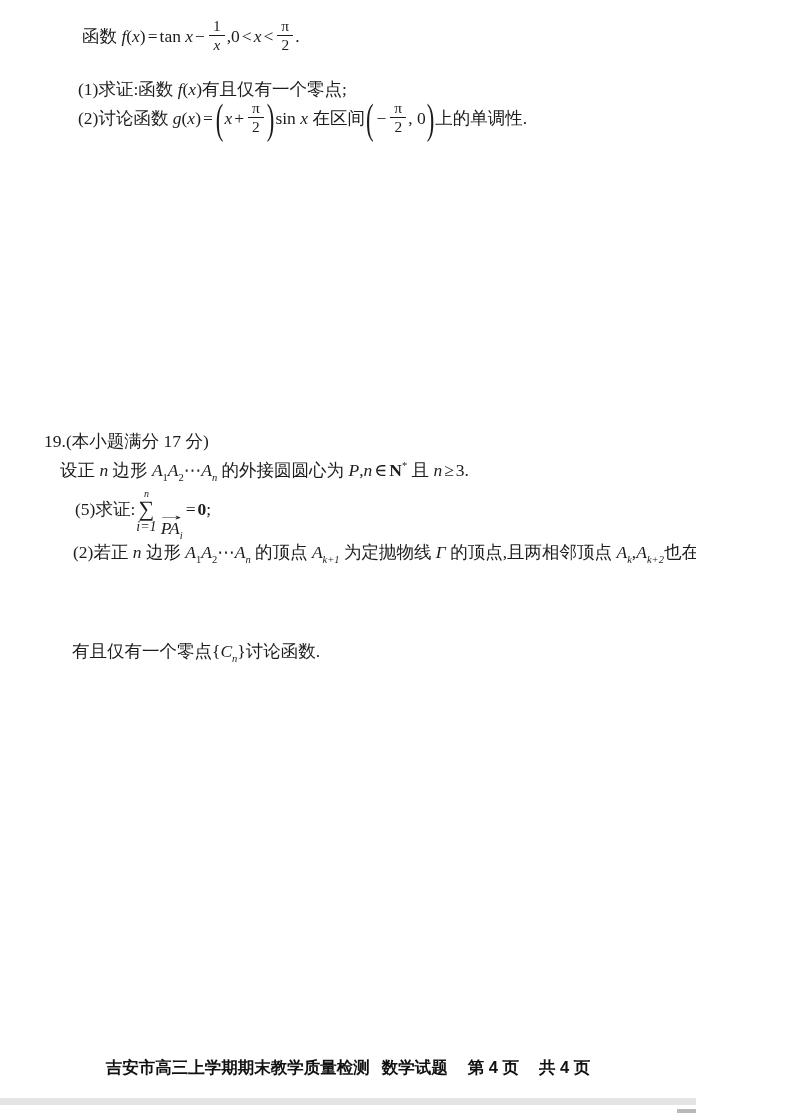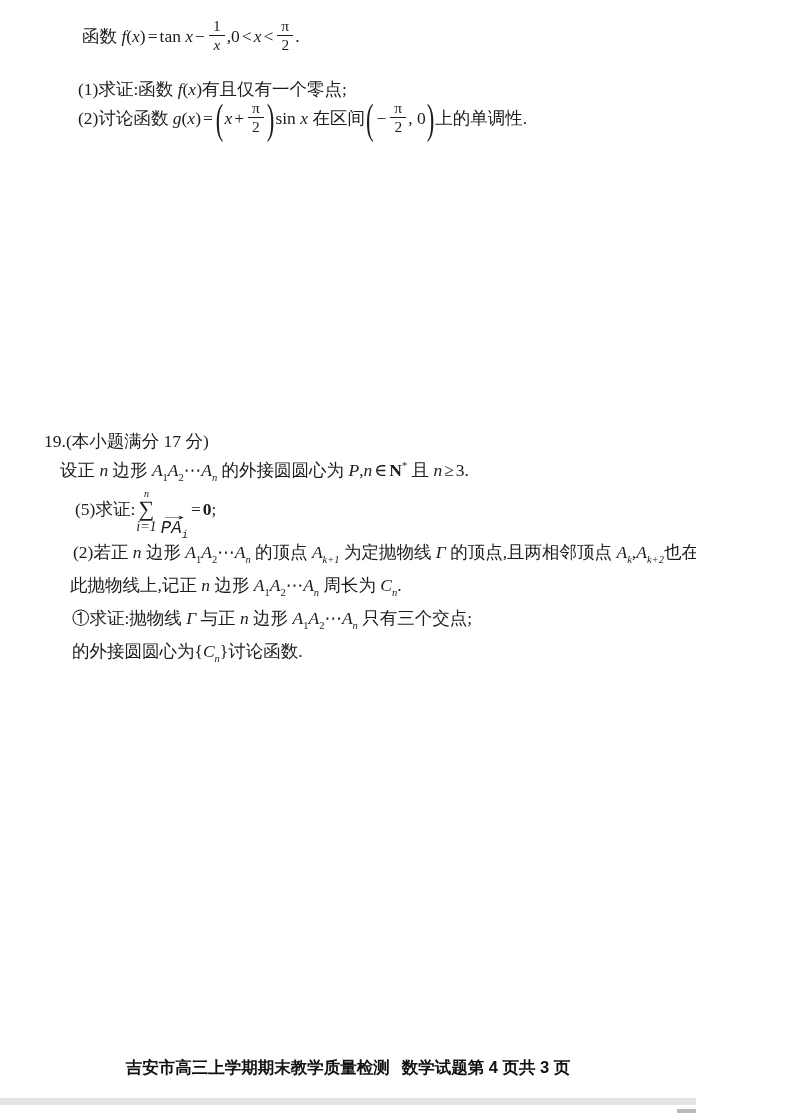--- a/index.html
+++ b/index.html
@@ -35,28 +35,28 @@
   .sum .sig{font-size:22px; line-height:0.95;}
   .sum .bot{font-size:14px; font-style:italic;}
   .vec{
     display:inline-flex; flex-direction:column; align-items:center;
     vertical-align:-0.25em; line-height:1; margin:0 1px;
   }
   .vec .arr{
     display:inline-block; font-size:0.85em; line-height:0.55;
     transform:scaleX(2.1); transform-origin:center;
   }
-  .vec .vbase{line-height:1.05;font-family:Liberation Mono, monospace;}
+  .vec .vbase{line-height:1.05;}
   .footer{
     position:absolute; top:1057px; left:0; width:100%; text-align:center;
     font-family:"Liberation Sans","DejaVu Sans",sans-serif;
     font-weight:bold; font-size:16.5px; color:#111;
   }
   .footer .gap1{margin-left:12px;text-align:right;}
-  .footer .gap2{}
+  .footer .gap2{margin-left:20px;}
   .scan-band{position:absolute; left:0; top:1098px; width:800px; height:7px; background:var(--scan_band);}
   .scan-mark-a{position:absolute; left:677px; top:1109px; width:42px; height:4px; background:var(--scan_mark);}
   .scan-mark-b{position:absolute; left:729px; top:1109px; width:15px; height:4px; background:var(--scan_mark);}
 </style>
 </head>
 <body>
 
 <div class="page">
 
   <div class="line" style="top:18px;left:82px"><span>函数 </span><span class="it">f</span><span>(</span><span class="it">x</span><span>)</span><span class="op">=</span><span>tan </span><span class="it">x</span><span class="op">−</span><span class="frac"><span class="num">1</span><span class="den it">x</span></span><span>,0</span><span class="op">&lt;</span><span class="it">x</span><span class="op">&lt;</span><span class="frac"><span class="num">π</span><span class="den">2</span></span><span>.</span></div>
@@ -73,25 +73,23 @@
         <span class="top">n</span>
         <span class="sig">∑</span>
         <span class="bot">i=1</span>
       </span><span class="vec">
         <span class="arr">→</span>
         <span class="vbase"><span class="it">P</span><span class="it">A</span><sub class="it">i</sub></span>
       </span><span class="op">=</span><span class="b0">0</span><span>;</span></div>
 
   <div class="line" style="top:541px;left:73px"><span>(2)若正 </span><span class="it">n</span><span> 边形 </span><span class="it">A</span><sub>1</sub><span class="it">A</span><sub>2</sub><span>⋯</span><span class="it">A</span><sub class="it">n</sub><span> 的顶点 </span><span class="it">A</span><sub class="it">k+1</sub><span> 为定抛物线 </span><span class="it">Γ</span><span> 的顶点,且两相邻顶点 </span><span class="it">A</span><sub class="it">k</sub><span>,</span><span class="it">A</span><sub class="it">k+2</sub><span>也在</span></div>
 
-  <div class="line" style="top:574px;left:70px"><span>此抛物线上,记正 </span><span class="it">n</span><span> 边形 </span><span class="it">A</span><sub>1</sub><span class="it">A</span><sub>2</sub><span>⋯</span><span class="it">A</span><sub class="it">n</sub><span> 周长为 </span><span class="it">C</span><sub class="it">n</sub><span>.</span></div>
 
-  <div class="line" style="top:607px;left:72px"><span>①求证:抛物线 </span><span class="it">Γ</span><span> 与正 </span><span class="it">n</span><span> 边形 </span><span class="it">A</span><sub>1</sub><span class="it">A</span><sub>2</sub><span>⋯</span><span class="it">A</span><sub class="it">n</sub><span> 只有三个交点;</span></div>
 
-  <div class="line" style="top:640px;left:72px"><span>的外接圆圆心为{</span><span class="it">C</span><sub class="it">n</sub><span>}讨论函数.</span></div>
+  <div class="line" style="top:640px;left:72px"><span>有且仅有一个零点{</span><span class="it">C</span><sub class="it">n</sub><span>}讨论函数.</span></div>
 
-  <div class="footer"><span>吉安市高三上学期期末教学质量检测</span><span class="gap1">数学试题</span><span class="gap2">第 4 页</span><span class="gap2">共 3 页</span></div>
+  <div class="footer"><span>吉安市高三上学期期末教学质量检测</span><span class="gap1">数学试题</span><span class="gap2">第 4 页</span><span class="gap2">共 4 页</span></div>
 
   <div class="scan-band"></div>
   <div class="scan-mark-a"></div>
   <div class="scan-mark-b"></div>
 
 </div>
 
 </body></html>

